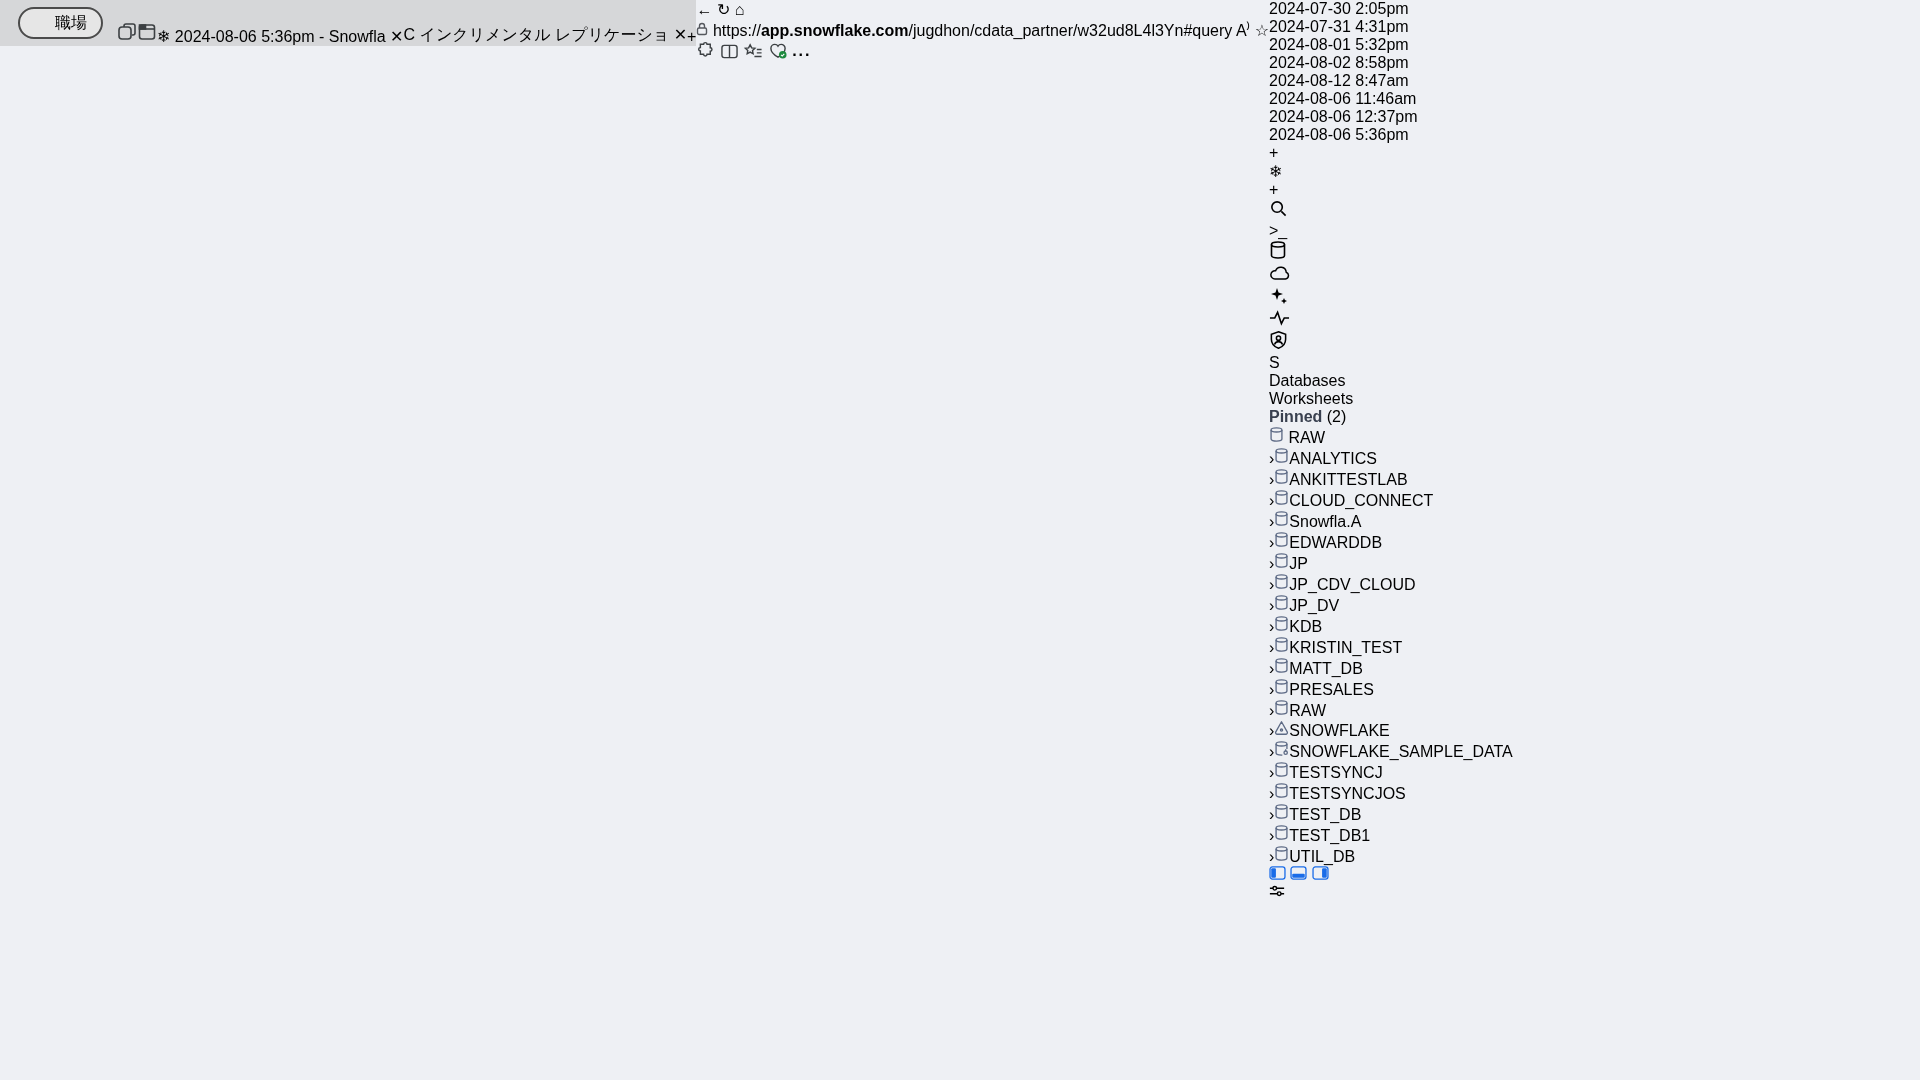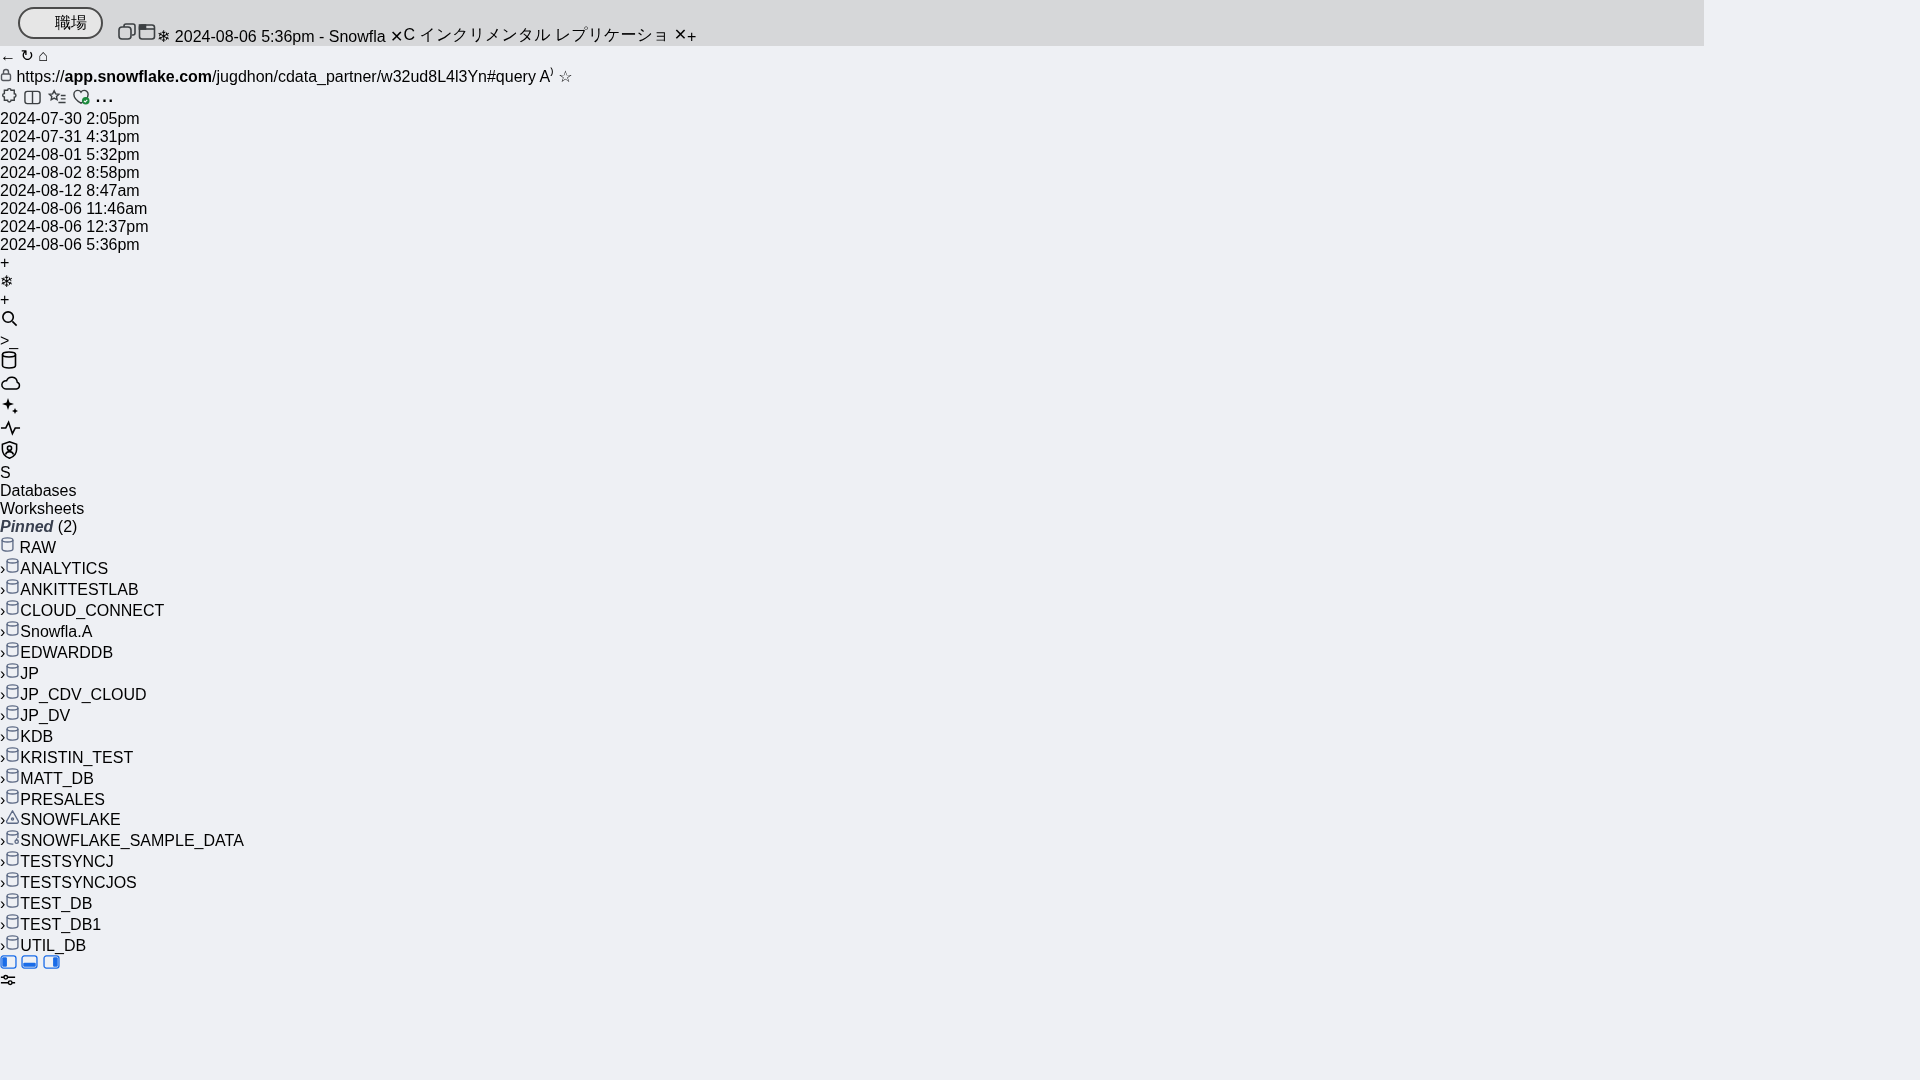--- a/index.html
+++ b/index.html
@@ -1,18 +1,18 @@
 <!DOCTYPE html>
 <html><head>
 <meta charset="utf-8">
 <style>
   * { margin:0; padding:0; box-sizing:border-box; }
   html,body { width:1920px; height:1080px; overflow:hidden;
     font-family:"Liberation Sans", sans-serif; background:#eef0f4; }
-  .screen { position:relative; width:1704px; height:1080px; display:flex; flex-direction:column; }
+  .screen { position:relative; width:1704px; height:1080px; display:flex; }
 
   
   .btabstrip { height:46px; background:#d6d7d9; display:flex; align-items:flex-end; padding:0 0 0 12px; flex:none; }
   .profile-pill { display:flex; align-items:center; gap:7px; height:32px; padding:0 14px 0 5px;
     border:2px solid #4b4b4b; border-radius:18px; background:#e6e6e6; margin:0 14px 7px 6px; }
   .profile-avatar { width:23px; height:23px; border-radius:50%;
     background:radial-gradient(circle at 35% 30%, #c9a07a 0%, #8a6645 45%, #4d3categories Rgba; background:radial-gradient(circle at 35% 30%, #c9a07a, #5d432e); }
   .profile-label { font-size:13px; color:#1d1d1f; font-weight:700; }
   .tabctl { width:26px; height:26px; margin:0 8px 10px 8px; display:flex; align-items:center; justify-content:center; }
   .btab { display:flex; align-items:center; gap:8px; height:38px; padding:0 10px 0 14px; width:290px;
@@ -234,21 +234,21 @@
         </div>
         <div class="rail-avatar">S</div>
       </div>
 
       <div class="sidebar">
         <div class="side-tabs">
           <div class="side-tab active">Databases</div>
           <div class="side-tab">Worksheets</div>
         </div>
         <div class="pinned-label">
-          <span style="color:#39404f;font-weight:700;font-style:italic;">Pinned</span> <span>(2)</span>
+          <span style="color:#39404f;font-weight:700;">Pinned</span> <span>(2)</span>
         </div>
         <div class="pin-item">
           <span class="db-ic">
             <svg width="15" height="17" viewBox="0 0 18 20" fill="none" stroke="#5d6a85" stroke-width="1.6">
                 <path d="M2.5 4.5c0-1.4 2.9-2.5 6.5-2.5s6.5 1.1 6.5 2.5v11c0 1.4-2.9 2.5-6.5 2.5s-6.5-1.1-6.5-2.5v-11z"></path>
                 <path d="M2.5 4.5C2.5 5.9 5.4 7 9 7s6.5-1.1 6.5-2.5"></path>
               </svg>
           </span>
           <span>RAW</span>
         </div>
@@ -295,20 +295,24 @@
                   <path d="M2.5 4.5C2.5 5.9 5.4 7 9 7s6.5-1.1 6.5-2.5"></path>
                 </svg></span><span class="db-label">KRISTIN_TEST</span></div>
             <div class="db-item"><span class="chev">›</span><span class="db-ic"><svg width="15" height="17" viewBox="0 0 18 20" fill="none" stroke="#5d6a85" stroke-width="1.6">
                   <path d="M2.5 4.5c0-1.4 2.9-2.5 6.5-2.5s6.5 1.1 6.5 2.5v11c0 1.4-2.9 2.5-6.5 2.5s-6.5-1.1-6.5-2.5v-11z"></path>
                   <path d="M2.5 4.5C2.5 5.9 5.4 7 9 7s6.5-1.1 6.5-2.5"></path>
                 </svg></span><span class="db-label">MATT_DB</span></div>
             <div class="db-item"><span class="chev">›</span><span class="db-ic"><svg width="15" height="17" viewBox="0 0 18 20" fill="none" stroke="#5d6a85" stroke-width="1.6">
                   <path d="M2.5 4.5c0-1.4 2.9-2.5 6.5-2.5s6.5 1.1 6.5 2.5v11c0 1.4-2.9 2.5-6.5 2.5s-6.5-1.1-6.5-2.5v-11z"></path>
                   <path d="M2.5 4.5C2.5 5.9 5.4 7 9 7s6.5-1.1 6.5-2.5"></path>
                 </svg></span><span class="db-label">PRESALES</span></div>
+            <div class="db-item"><span class="chev">›</span><span class="db-ic"><svg width="15" height="17" viewBox="0 0 18 20" fill="none" stroke="#5d6a85" stroke-width="1.6">
+                  <path d="M2.5 4.5c0-1.4 2.9-2.5 6.5-2.5s6.5 1.1 6.5 2.5v11c0 1.4-2.9 2.5-6.5 2.5s-6.5-1.1-6.5-2.5v-11z"></path>
+                  <path d="M2.5 4.5C2.5 5.9 5.4 7 9 7s6.5-1.1 6.5-2.5"></path>
+                </svg></span><span class="db-label">RAW</span></div>
             <div class="db-item"><span class="chev">›</span><span class="db-ic"><svg width="15" height="16" viewBox="0 0 18 19" fill="none" stroke="#5d6a85" stroke-width="1.6">
                   <path d="M9 2l7 12.5a2 2 0 0 1-1.8 2.5H3.8A2 2 0 0 1 2 14.5L9 2z" stroke-linejoin="round"></path>
                   <circle cx="9" cy="12" r="1.3"></circle>
                 </svg></span><span class="db-label">SNOWFLAKE</span></div>
             <div class="db-item"><span class="chev">›</span><span class="db-ic"><svg width="15" height="17" viewBox="0 0 18 20" fill="none" stroke="#5d6a85" stroke-width="1.6">
                   <path d="M2.5 4.5c0-1.4 2.9-2.5 6.5-2.5s6.5 1.1 6.5 2.5v6M2.5 4.5v11c0 1.4 2.9 2.5 6.5 2.5h1"></path>
                   <path d="M2.5 4.5C2.5 5.9 5.4 7 9 7s6.5-1.1 6.5-2.5"></path>
                   <circle cx="14" cy="15" r="2"></circle>
                   <path d="M14 13v-2"></path>
                 </svg></span><span class="db-label">SNOWFLAKE_SAMPLE_DATA</span></div>

